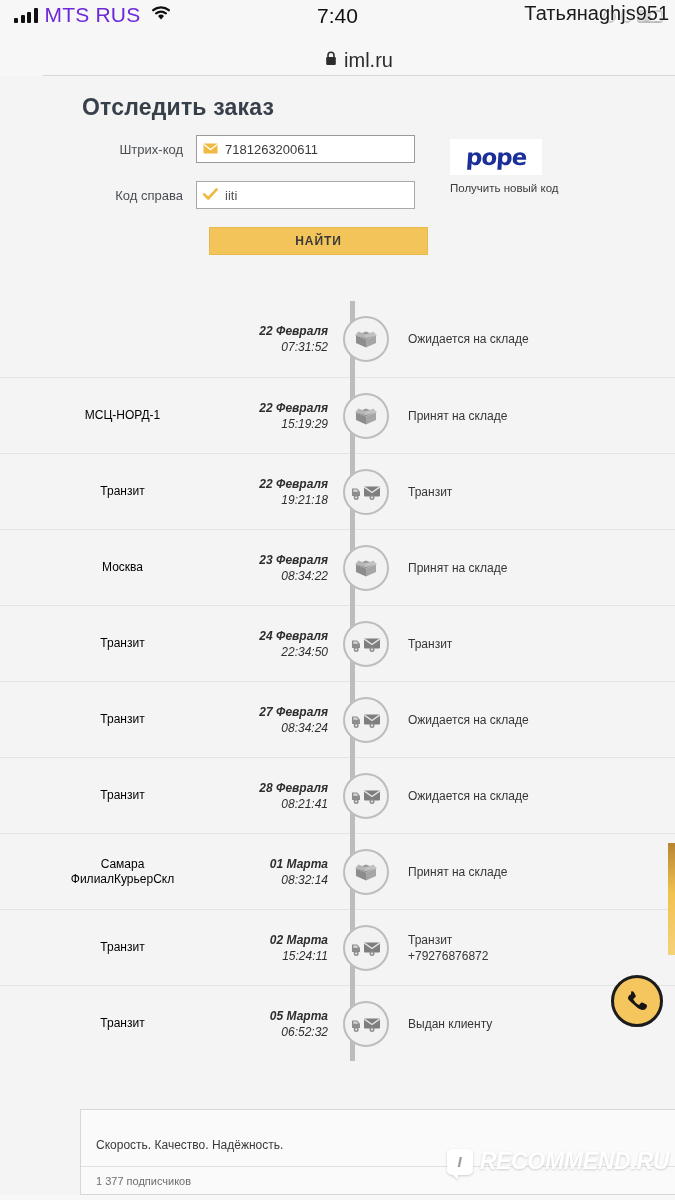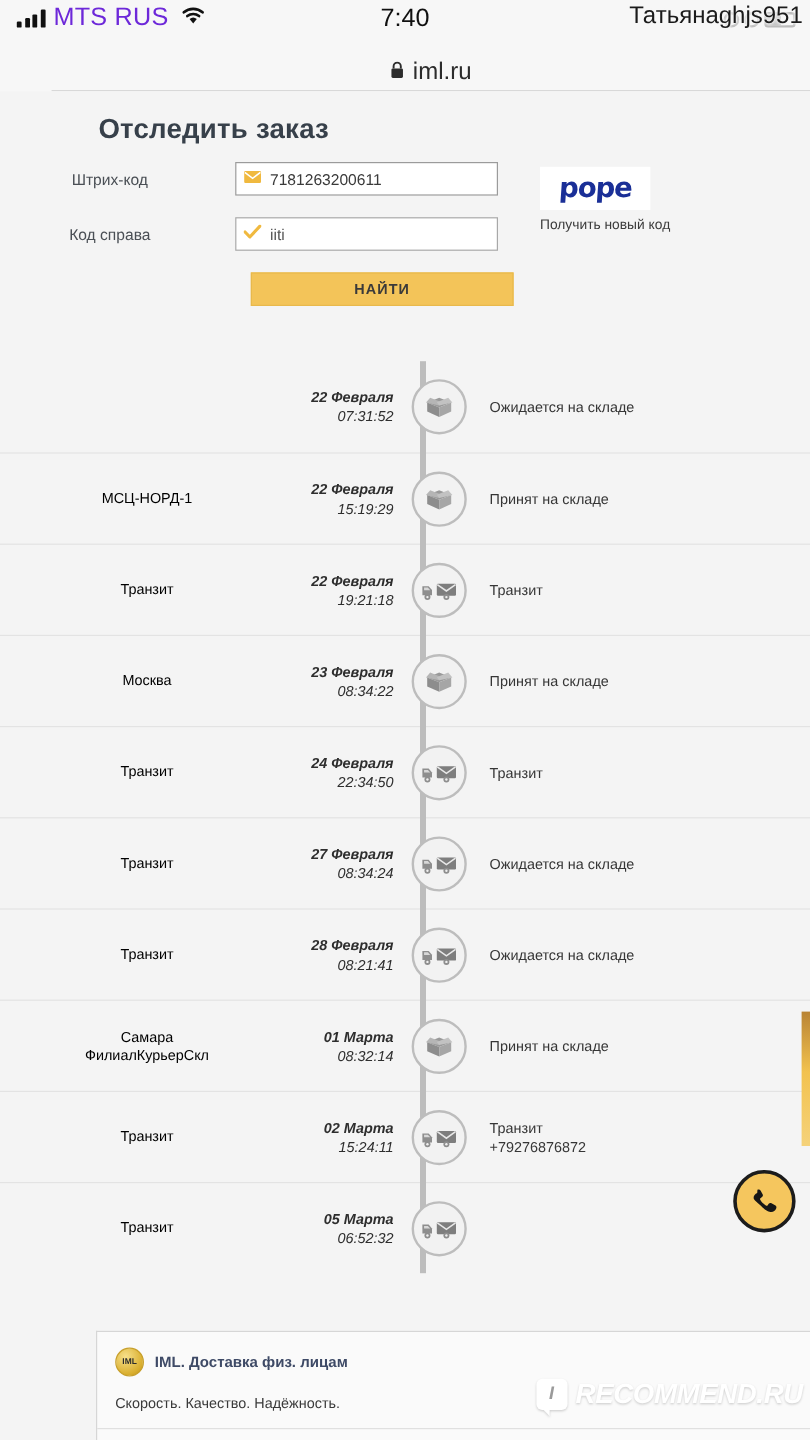--- a/index.html
+++ b/index.html
@@ -81,21 +81,21 @@
     letter-spacing: .2px;
   }
 
   
   .form { position: relative; padding: 14px 0 0 0; }
   .form-row {
     display: flex; align-items: center;
     margin-bottom: 18px;
   }
   .form-label {
-    width: 196px; text-align: center; padding-right: 13px;
+    width: 196px; text-align: right; padding-right: 13px;
     font-size: 13px; color: #4a4f55;
   }
   .field {
     width: 219px; height: 28px;
     background: #fff;
     border: 1px solid #9b9b9b;
     display: flex; align-items: center;
     padding: 12px 6px;
     gap: 7px;
   }
@@ -566,30 +566,27 @@
                   <path d="M2.4 7.6h3.2l1.9 2.2H2.4z" fill="#d8d8d8"></path>
                   <rect x="13" y="4.5" width="16" height="10" rx="1" fill="#7e7e7e"></rect>
                   <path d="M13.4 5.1l7.6 5.4 7.6-5.4" stroke="#e8e8e8" stroke-width="1.3" fill="none"></path>
                   <circle cx="5.2" cy="15.6" r="2.5" fill="#8e8e8e"></circle>
                   <circle cx="5.2" cy="15.6" r="1" fill="#efefef"></circle>
                   <circle cx="21" cy="15.6" r="2.5" fill="#8e8e8e"></circle>
                   <circle cx="21" cy="15.6" r="1" fill="#efefef"></circle>
                 </svg>
               </div>
             </div>
+            <div class="tl-status"><span>Выдан клиенту</span></div>
           </div>
         </div>
     </div>
 
     <div class="footer-zone">
       <div class="footer-card">
-        <div class="fc-head">
-          <span class="fc-logo">IML</span>
-          <span class="fc-title">IML. Доставка физ. лицам</span>
-        </div>
         <div class="fc-tagline">Скорость. Качество. Надёжность.</div>
         <div class="fc-sep"></div>
         <div class="fc-subs">1 377 подписчиков</div>
       </div>
     </div>
   </div>
 
   <div class="edge-strip"></div>
 
   <div class="call-fab">

